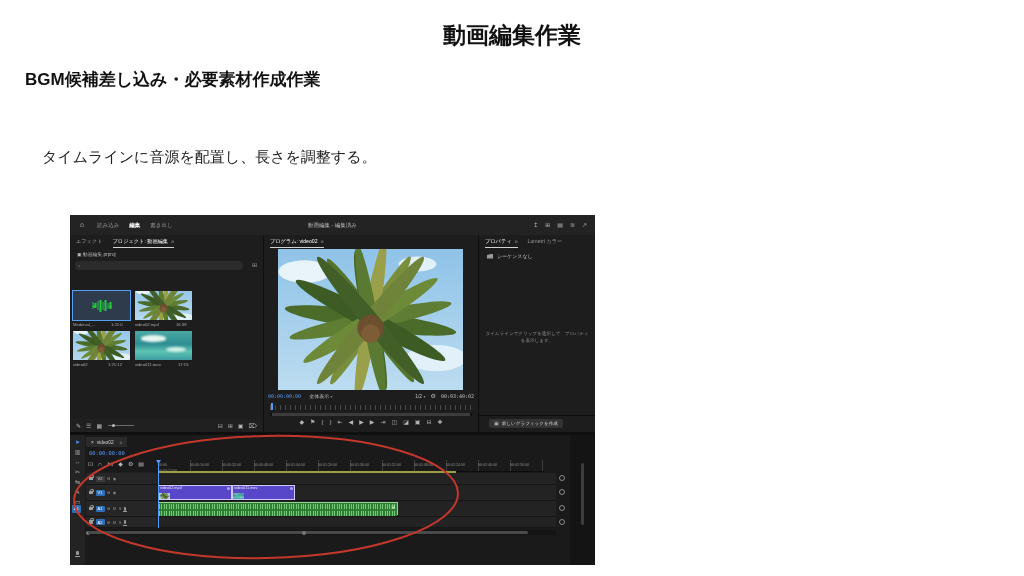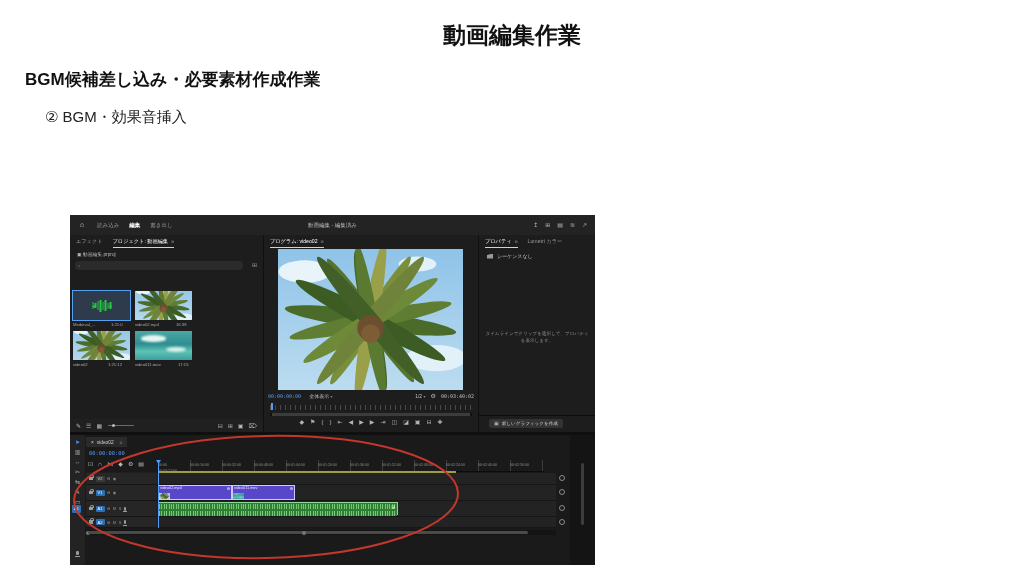--- a/index.html
+++ b/index.html
@@ -144,21 +144,21 @@
     </symbol>
   </defs>
 </svg>
 
 <div id="page">
 
   <div class="abs slide-title">動画編集作業</div>
   <div class="abs heading-row">
     <span class="heading-bold">BGM候補差し込み・必要素材作成作業</span>
   </div>
-  <div class="abs step-line">② BGM・効果音挿入</div>
+  <div class="abs desc-line">タイムラインに音源を配置し、長さを調整する。</div>
 
   <div id="pr" class="abs">
 
     <div class="topbar">
       <span class="home-ic">⌂</span>
       <span class="tb-tab">読み込み</span>
       <span class="tb-tab active">編集</span>
       <span class="tb-tab">書き出し</span>
       <span class="tb-title">動画編集 - 編集済み</span>
       <span class="tb-icons">

